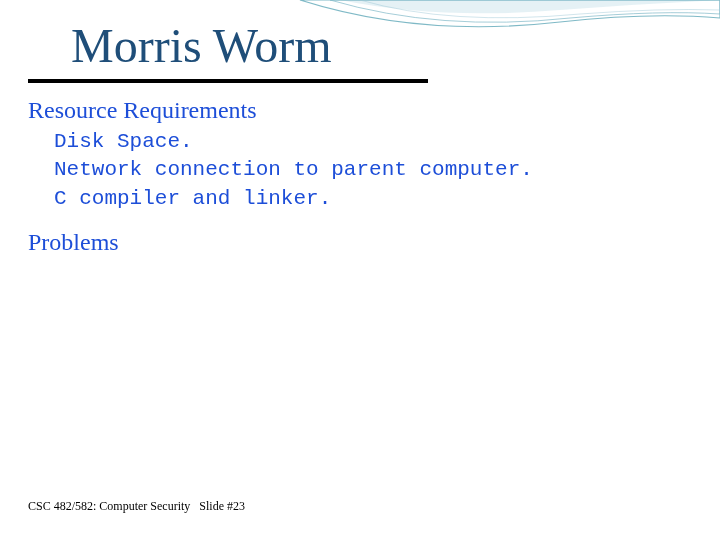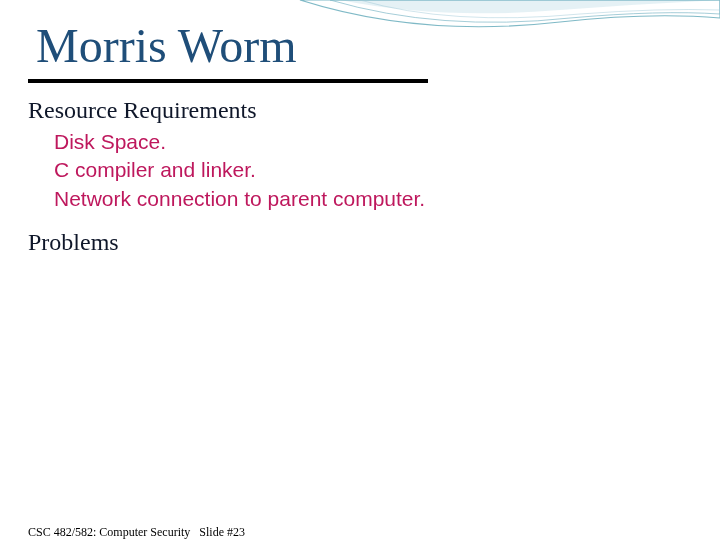--- a/index.html
+++ b/index.html
@@ -18,47 +18,48 @@
     width: 720px;
     height: 60px;
     pointer-events: none;
   }
   .title {
     font-size: 48px;
     color: #1f4e79;
     padding: 18px 0 6px 36px;
     font-weight: normal;
     font-family: 'Palatino Linotype', Georgia, serif;
+    margin-left: 35px;
   }
   .title-underline {
     height: 4px;
     background: #000;
     margin: 0 200px 0 28px;
     width: 400px;
   }
   .content {
     padding: 14px 28px 0 28px;
   }
   .section-heading {
     font-size: 24px;
-    color: #0f172a;
+    color: #1d4ed8;
     margin-bottom: 4px;
     font-family: 'Palatino Linotype', Georgia, serif;
   }
   .item {
     font-size: 21px;
-    color: #be185d;
+    color: #1d4ed8;
     padding-left: 26px;
     line-height: 1.35;
-    font-family: Liberation Sans, sans-serif;
+    font-family: Liberation Mono, monospace;
   }
   .section2 { margin-top: 16px; }
   .footer {
     position: absolute;
-    bottom: 0;
+    bottom: 26px;
     left: 28px;
     font-size: 12px;
     color: #000;
     font-family: 'Palatino Linotype', Georgia, serif;
   }
 </style>
 </head>
 <body>
 
 <svg class="wave-decoration" viewBox="0 0 720 60" preserveAspectRatio="none">
@@ -67,21 +68,21 @@
   <path d="M 330 0 Q 440 32 570 18 Q 660 10 720 14 L 720 0 Z" fill="none" stroke="#7fb8c8" stroke-width="1" opacity="0.7"></path>
   <path d="M 360 0 Q 450 26 580 14 Q 660 8 720 10" fill="none" stroke="#9fc8d8" stroke-width="0.8" opacity="0.6"></path>
 </svg>
 
 <h1 class="title">Morris Worm</h1>
 <div class="title-underline"></div>
 
 <div class="content">
   <div class="section-heading">Resource Requirements</div>
   <div class="item">Disk Space.</div>
+  <div class="item">Network connection to parent computer.</div>
   <div class="item">C compiler and linker.</div>
-  <div class="item">Network connection to parent computer.</div>
 
   <div class="section-heading section2">Problems</div>
 </div>
 
 <div class="footer">
   <span>CSC 482/582: Computer Security</span>&nbsp;&nbsp;&nbsp;<span>Slide #23</span>
 </div>
 
 </body></html>

